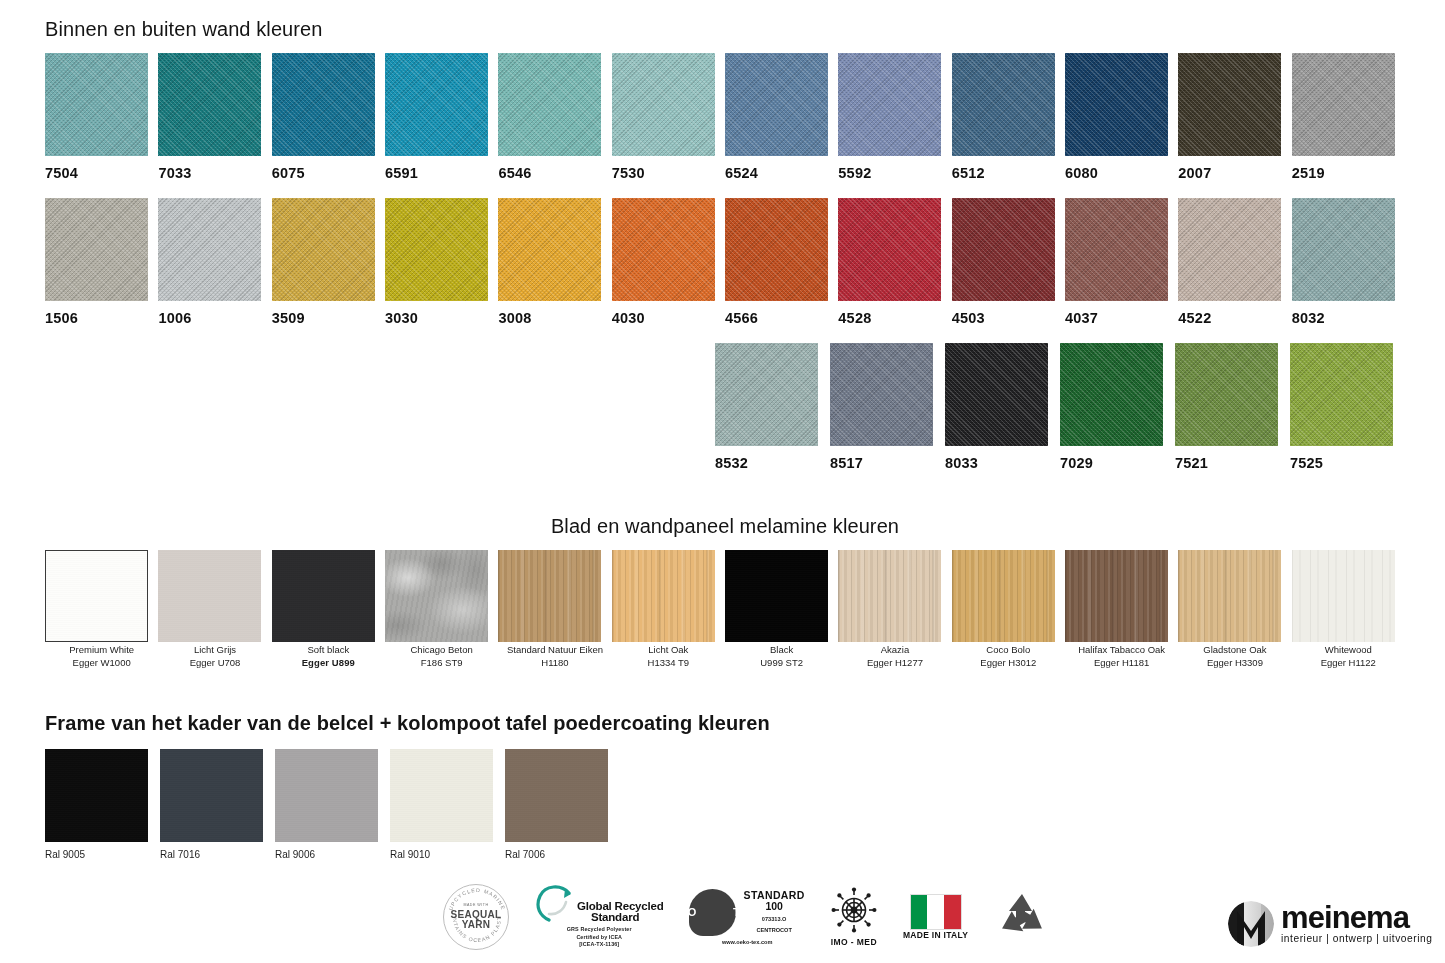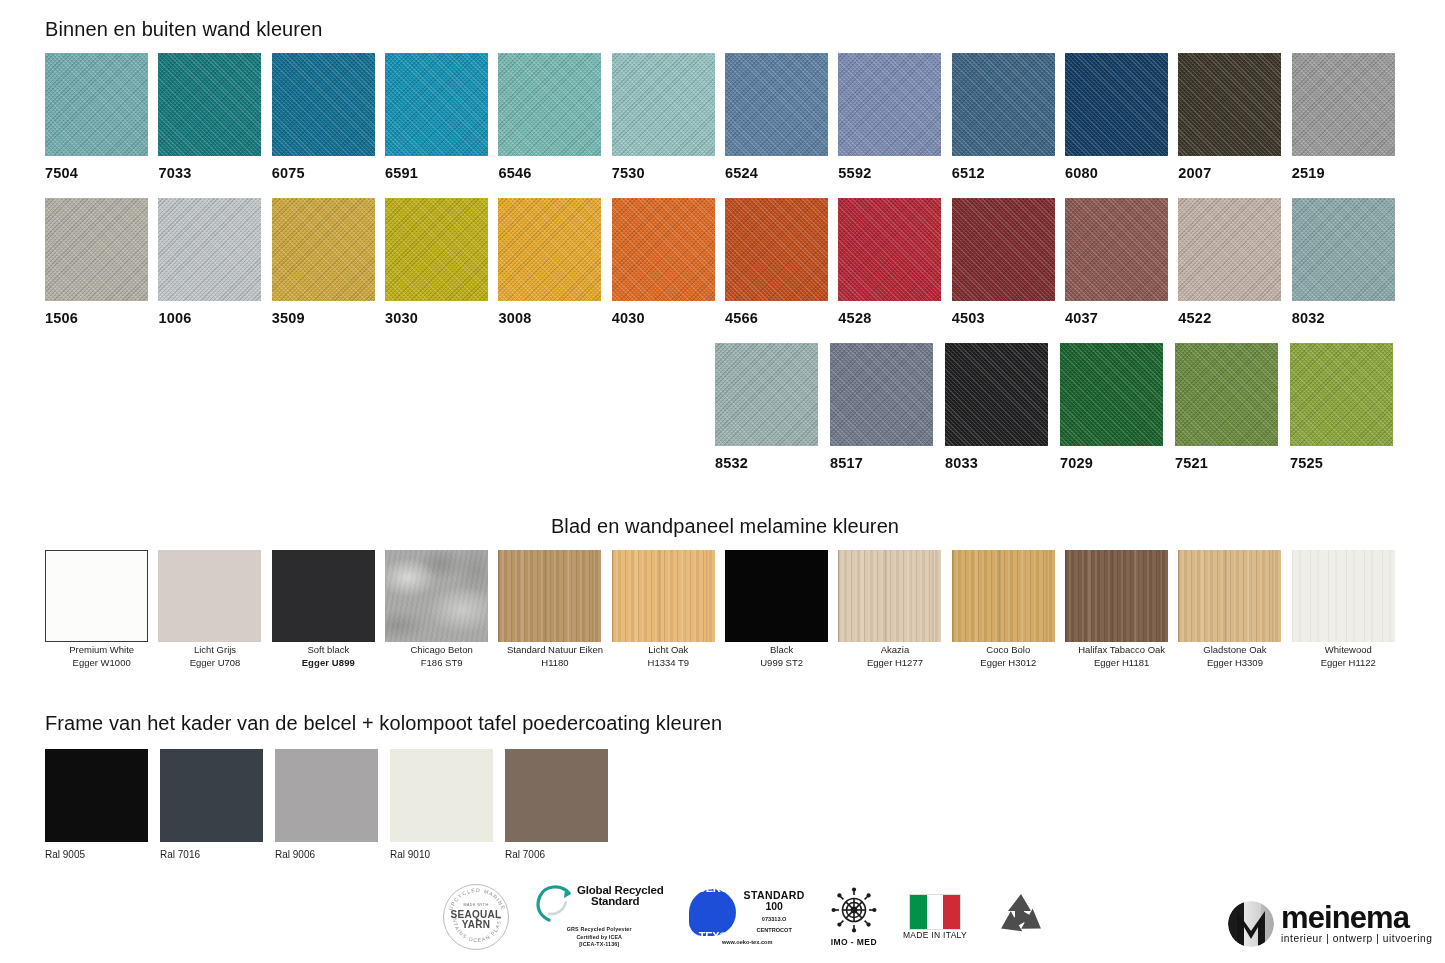--- a/index.html
+++ b/index.html
@@ -133,21 +133,21 @@
     margin-top:2px;
     font-size:9.5px;
     line-height:12.5px;
     color:#1d1d1d;
     white-space:nowrap;
   }
   .mel-label .l2.bold { font-weight:700; letter-spacing:.1px; }
 
   
   #powder-section { position:absolute; left:45px; top:712px; width:1000px; }
-  #powder-section .section-title { margin:0 0 14px 0; }
+  #powder-section .section-title { margin:0 0 14px 0;font-weight:bold; }
   .pw-row { display:flex; }
   .pw-cell { width:115px; }
   .pw-cell .chip { width:103px; height:93px; }
   .pw-cell .code {
     margin-top:7px;
     font-size:10px;
     color:#1d1d1d;
     white-space:nowrap;
   }
 
@@ -167,37 +167,37 @@
   }
   .seal-inner { text-align:center; line-height:1; }
   .seal-made { font-size:3.6px; letter-spacing:.5px; color:#6d6d6d; display:block; margin-bottom:2px; }
   .seal-main { font-size:10px; font-weight:700; color:#4a4a4a; letter-spacing:.3px; display:block; }
   .seal-sub  { font-size:10px; font-weight:700; color:#4a4a4a; letter-spacing:.3px; display:block; }
   .seal svg { position:absolute; inset:0; }
   .seal svg text { font-size:5.2px; fill:#8d8d8d; letter-spacing:1.1px; font-family:"Liberation Sans", sans-serif; }
 
   
   .grs { display:flex; flex-direction:column; align-items:center; }
-  .grs-top { display:flex; align-items:flex-start; }
+  .grs-top { display:flex; align-items:flex-end; }
   .grs-swoosh { width:40px; height:38px; margin-right:2px; }
   .grs-words { line-height:11px; text-align:left; }
   .grs-w1 { font-size:11.5px; font-weight:700; color:#111; display:block; letter-spacing:-.2px; }
   .grs-w2 { font-size:11.5px; font-weight:700; color:#111; display:block; letter-spacing:-.2px; padding-left:14px; }
   .grs-sub { margin-top:3px; text-align:center; line-height:7.5px; }
   .grs-sub span { display:block; font-size:5.4px; font-weight:700; color:#222; letter-spacing:.1px; }
 
   
   .oeko { display:flex; flex-direction:column; }
   .oeko-top { display:flex; align-items:center; gap:7px; }
   .oeko-leaf {
     width:47px; height:47px;
-    background:#1d4ed8;
+    background:#404040;
     border-radius:50% 50% 50% 14px;
     display:flex; align-items:center; justify-content:center;
-    flex-direction:column;
+    flex-direction:row;
     color:#fff;
     line-height:11px;
     gap:37px;
   }
   .oeko-leaf .o1 { font-size:11px; font-weight:700; letter-spacing:-.3px; }
   .oeko-leaf .o2 { font-size:11px; font-weight:700; letter-spacing:-.3px; }
   .oeko-right { text-align:center; line-height:11px; }
   .oeko-std { font-size:10.5px; font-weight:700; color:#111; display:block; letter-spacing:.4px; }
   .oeko-100 { font-size:10.5px; font-weight:700; color:#111; display:block; }
   .oeko-num { font-size:5.6px; font-weight:700; color:#222; display:block; margin-top:2px; }
@@ -205,21 +205,21 @@
   .oeko-url { font-size:5.6px; font-weight:700; color:#222; margin-top:3px; text-align:center; }
 
   
   .imo { display:flex; flex-direction:column; align-items:center; }
   .imo-label { font-size:8.5px; font-weight:700; color:#111; margin-top:4px; letter-spacing:.4px; }
 
   
   .italy { display:flex; flex-direction:column; align-items:center; }
   .flag { width:52px; height:36px; display:flex; border:1px solid #ddd; }
   .flag i { flex:1; display:block; }
-  .italy-label { font-size:8.5px; font-weight:400; color:#111; letter-spacing:.3px; }
+  .italy-label { font-size:8.5px; font-weight:700; color:#111; letter-spacing:.3px; }
 
   
   .recycle svg { display:block; }
 
   
   #brand { position:absolute; left:1228px; top:901px; display:flex; align-items:center; }
   .brand-mark { width:46px; height:46px; border-radius:50%; overflow:hidden; position:relative; flex:none; }
   .brand-text { margin-left:7px; }
   .brand-name {
     font-size:31px; font-weight:700; color:#111; line-height:28px;

